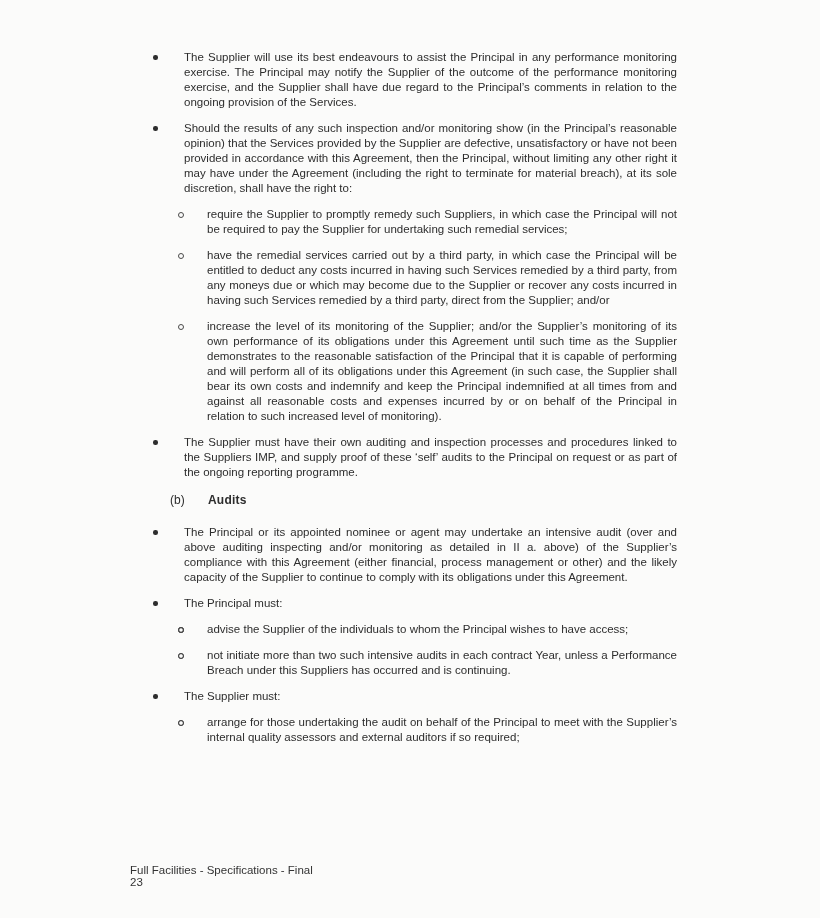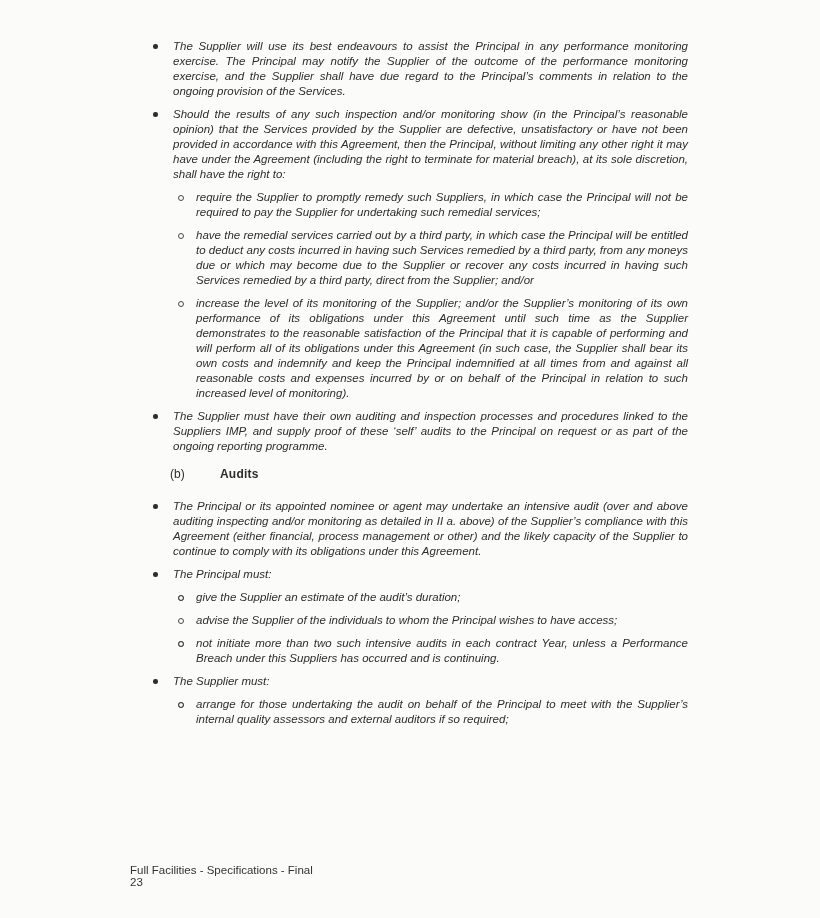--- a/index.html
+++ b/index.html
@@ -14,40 +14,40 @@
   .page{
     position:absolute;left:130px;top:39px;width:558px;
   }
   .li{
     position:relative;
     margin-bottom:8px;
     text-align:justify;
     font-size:11.5px;
     line-height:15px;
   }
-  .li p{margin:0;font-style:italic;}
+  .li p{margin:11px;}
   .l1{padding-left:43px;}
   .l2{padding-left:66px;}
   .m1{
     position:absolute;left:23px;top:5px;
     width:4.5px;height:4.5px;border-radius:50%;
     background:#2d2d2d;
   }
   .m2{
     position:absolute;left:48px;top:4.5px;
     width:4px;height:4px;border-radius:50%;
     border:1px solid #4a4a4a;background:transparent;
   }
   .heading{
     display:flex;
     margin:13px 0 17px 40px;
     font-size:12px;line-height:15px;
   }
   .heading .lbl{width:38px;}
-  .heading .ttl{font-weight:bold;letter-spacing:0.2px;margin-left:12px;}
+  .heading .ttl{font-weight:bold;letter-spacing:0.2px;}
   .footer{
     position:absolute;left:130px;top:864px;width:554px;
     display:flex;justify-content:space-between;
     font-size:11.5px;color:#333;flex-direction:column;
   }
 </style>
 </head>
 <body>
 
 <div class="page">
@@ -96,21 +96,20 @@
     <span class="m1"></span>
     <p>The Principal must:</p>
   </div>
 
   <div class="li l2">
     <span class="m2"></span>
   </div>
 
   <div class="li l2">
     <span class="m2"></span>
-    <p>give the Supplier an estimate of the audit’s duration;</p>
   </div>
 
   <div class="li l2">
     <span class="m2"></span>
     <p>advise the Supplier of the individuals to whom the Principal wishes to have access;</p>
   </div>
 
   <div class="li l2">
     <span class="m2"></span>
   </div>

